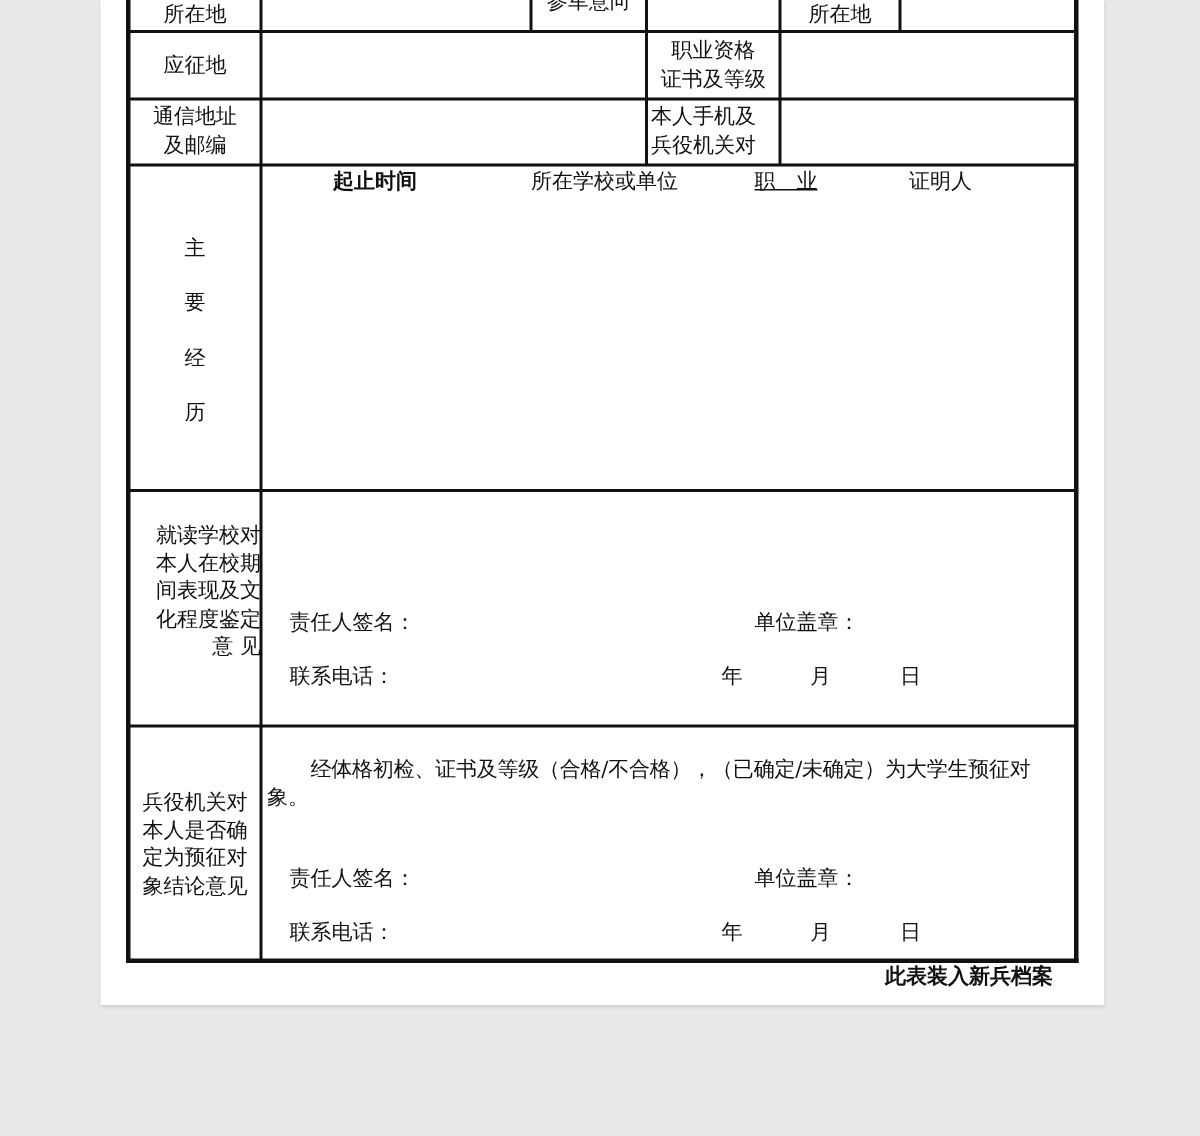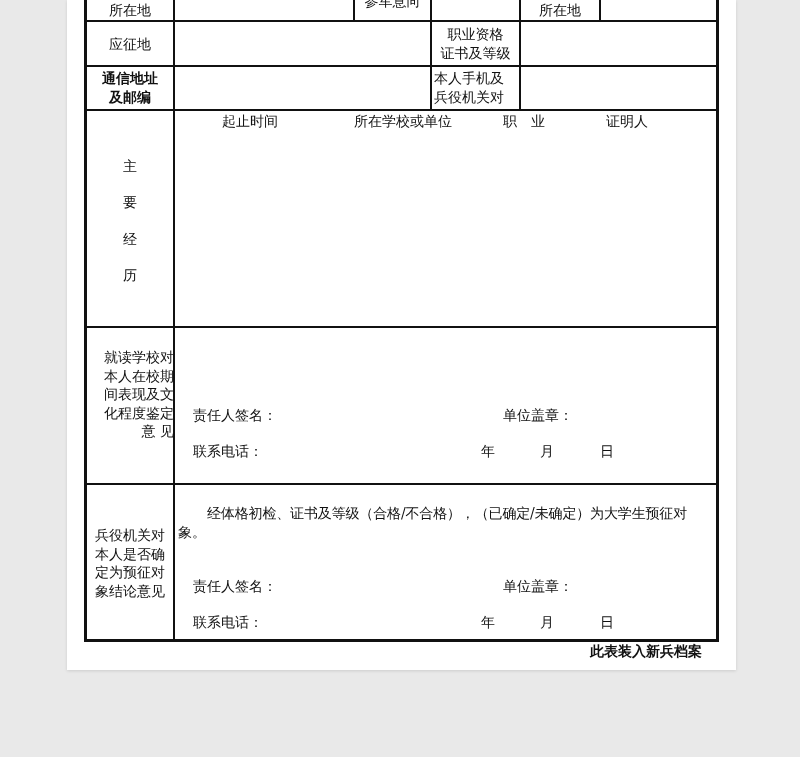--- a/index.html
+++ b/index.html
@@ -54,41 +54,41 @@
 <div class="vl" style="left:599px; top:0; height:21px;"></div>
 
 <div class="txt center" style="left:86px; top:34px; width:88px;">应征地</div>
 <div class="abs" style="left:175px; top:22px; width:255px; height:43px;"></div>
 <div class="lbl2" style="left:432px; top:25px; width:87px;">
   <div>职业资格</div>
   <div>证书及等级</div>
 </div>
 <div class="abs" style="left:521px; top:22px; width:195px; height:43px;"></div>
 
-<div class="lbl2" style="left:86px; top:69px; width:88px;font-weight:bold;">
+<div class="lbl2" style="left:86px; top:69px; width:88px;">
   <div>通信地址</div>
   <div>及邮编</div>
 </div>
 <div class="abs" style="left:175px; top:67px; width:255px; height:42px;"></div>
 <div class="lbl2" style="left:432px; top:69px; width:74px;">
   <div>本人手机及</div>
   <div>兵役机关对</div>
 </div>
 <div class="abs" style="left:521px; top:67px; width:195px; height:42px;"></div>
 
 <div>
   <div class="txt center" style="left:86px; top:156px; width:88px;">主</div>
   <div class="txt center" style="left:86px; top:192px; width:88px;">要</div>
   <div class="txt center" style="left:86px; top:229px; width:88px;">经</div>
   <div class="txt center" style="left:86px; top:265px; width:88px;">历</div>
 </div>
 <div>
-  <div class="txt" style="left:222px; top:111px;">起止时间</div>
+  <div class="txt" style="left:222px; top:111px;font-weight:bold;">起止时间</div>
   <div class="txt" style="left:354px; top:111px;">所在学校或单位</div>
-  <div class="txt" style="left:503px; top:111px;">职　业</div>
+  <div class="txt" style="left:503px; top:111px;text-decoration:underline;">职　业</div>
   <div class="txt" style="left:606px; top:111px;">证明人</div>
 </div>
 <div class="abs" style="left:175px; top:132px; width:541px; height:193px;"></div>
 
 <div class="lbl2" style="left:86px; top:348px; width:88px; line-height:18.5px;text-align:right;">
   <div>就读学校对</div>
   <div>本人在校期</div>
   <div>间表现及文</div>
   <div>化程度鉴定</div>
   <div>意 见</div>

